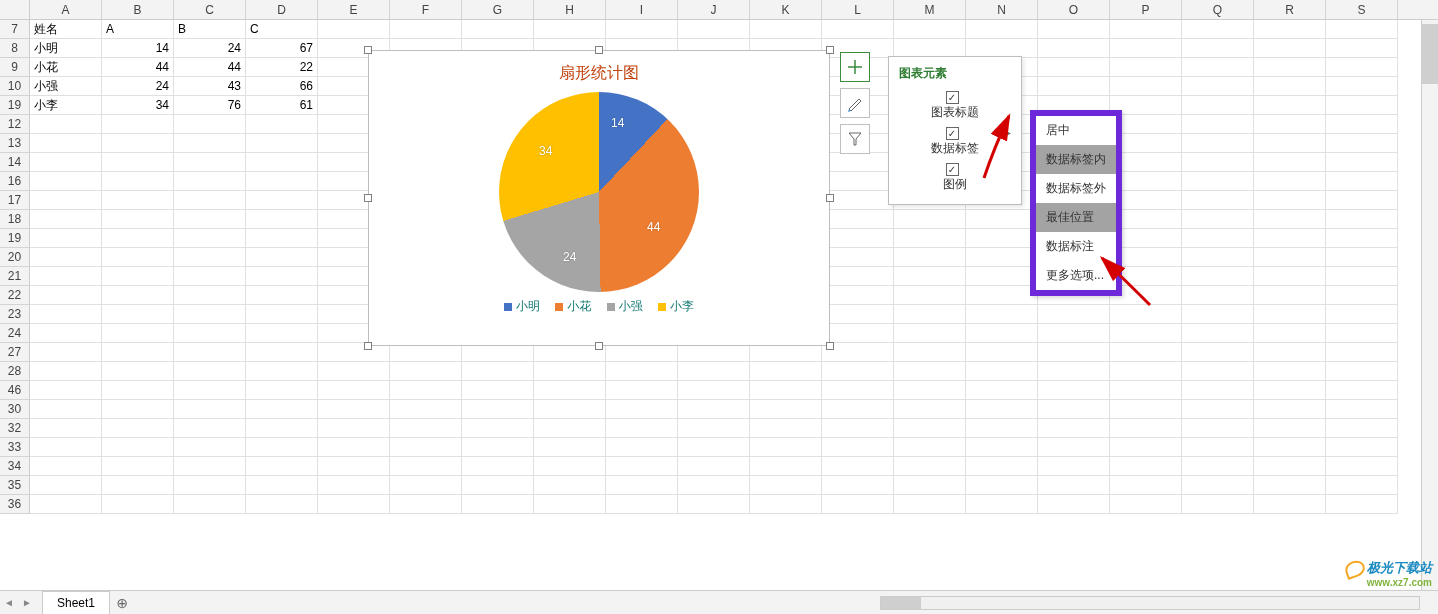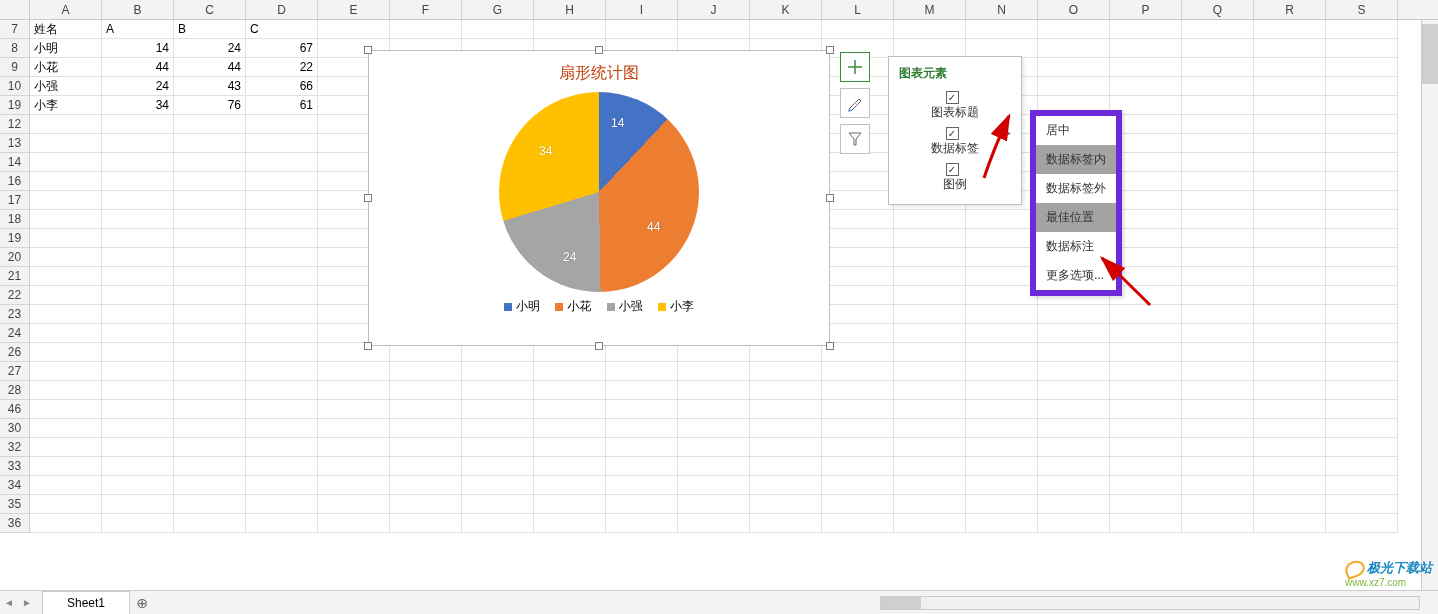--- a/index.html
+++ b/index.html
@@ -25,21 +25,21 @@
 .chart-title { text-align: center; margin-top: 12px; font-size: 16px; color: #c2410c; }
 .pie-wrap { position: relative; width: 200px; height: 200px; margin: 8px auto 0; }
 .pie { width: 200px; height: 200px; border-radius: 50%; background: conic-gradient(
   #4472C4 0deg 43.2deg,
   #ED7D31 43.2deg 179.1deg,
   #A5A5A5 179.1deg 253.2deg,
   #FFC000 253.2deg 360deg
 ); position: relative; }
 .pie::after { content:""; position:absolute; inset:0; border-radius:50%; }
 .dlabel { position:absolute; color:#fff; font-size:12px; text-shadow:0 0 2px rgba(0,0,0,.3);}
-.legend { text-align:center; margin-top:6px; font-size:12px; color:#000000;}
+.legend { text-align:center; margin-top:6px; font-size:12px; color:#0f766e;}
 .lg-item { display:inline-block; margin:0 6px;}
 .lg-sw { display:inline-block; width:8px; height:8px; margin-right:4px; vertical-align:middle;}
 
 
 .side-btns { position:absolute; left:840px; top:52px; }
 .sbtn { width:30px; height:30px; border:1px solid #bfbfbf; margin-bottom:6px; background:#fff; display:flex; align-items:center; justify-content:center; cursor:pointer;}
 .sbtn.active { border:1px solid #3c8a3c; }
 
 
 .pop1 { position:absolute; left:888px; top:56px; width:134px; border:1px solid #bdbdbd; background:#fff; box-shadow:2px 2px 4px rgba(0,0,0,.1); padding:8px 10px;}
@@ -53,29 +53,29 @@
 .pop2 { position:absolute; left:1030px; top:110px; width:92px; border:6px solid #6d28d9; background:#fff; box-shadow:2px 2px 4px rgba(0,0,0,.15);}
 .pop2 .mi { padding:6px 10px; font-size:12px; color:#333; cursor:pointer;}
 .pop2 .mi.sel { background:#a3a3a3;}
 
 
 .red-arrow { position:absolute; pointer-events:none; }
 
 
 .tabs { position:absolute; bottom:0; left:0; right:0; height:24px; background:#f3f3f3; border-top:1px solid #ccc; display:flex; align-items:center;}
 .tab-nav { width:18px; text-align:center; color:#888; font-size:10px; cursor:pointer;}
-.tab { padding:4px 24px; background:#fff; border:1px solid #ccc; border-bottom:none; margin-left:6px; font-size:12px; cursor:pointer;}
+.tab { padding:4px 14px; background:#fff; border:1px solid #ccc; border-bottom:none; margin-left:6px; font-size:12px; cursor:pointer;}
 .tab-add { width:24px; text-align:center; color:#666; cursor:pointer; font-size:14px;}
 .hscroll { position:absolute; right:18px; bottom:4px; width:540px; height:14px; background:#f0f0f0; border:1px solid #ccc;}
 .hscroll-thumb { height:100%; width:40px; background:#cfcfcf;}
 .vscroll { position:absolute; right:0; top:20px; width:17px; bottom:24px; background:#f3f3f3; border-left:1px solid #ccc;}
 .vscroll-thumb { width:100%; height:60px; background:#cfcfcf; margin-top:4px;}
 
 .watermark { position:absolute; right:6px; bottom:26px; font-size:13px; color:#1b8ac0; font-style:italic; font-weight:bold; }
-.watermark .sub { display:block; font-size:10px; color:#7fb53c; font-style:normal; font-weight:normal; }
+.watermark .sub { display:block; font-size:10px; color:#7fb53c; font-style:normal; font-weight:bold; text-align:right;}
 .wm-swirl { display:inline-block; width:20px; height:16px; border:2px solid #f5a623; border-radius:50% 50% 50% 0; transform:rotate(-20deg); margin-right:2px; vertical-align:middle;}
 </style>
 </head>
 <body>
 
 <div class="sheet">
   <div class="col-headers">
     <div class="row-num-spacer"></div>
     <div id="colh-container" style="display: flex;">
         <div class="col-h">A</div>
@@ -447,42 +447,20 @@
         <div class="cell"></div>
         <div class="cell"></div>
         <div class="cell"></div>
         <div class="cell"></div>
         <div class="cell"></div>
         <div class="cell"></div>
         <div class="cell"></div>
       </div>
       <div class="row">
         <div class="row-num">24</div>
-        <div class="cell"></div>
-        <div class="cell"></div>
-        <div class="cell"></div>
-        <div class="cell"></div>
-        <div class="cell"></div>
-        <div class="cell"></div>
-        <div class="cell"></div>
-        <div class="cell"></div>
-        <div class="cell"></div>
-        <div class="cell"></div>
-        <div class="cell"></div>
-        <div class="cell"></div>
-        <div class="cell"></div>
-        <div class="cell"></div>
-        <div class="cell"></div>
-        <div class="cell"></div>
-        <div class="cell"></div>
-        <div class="cell"></div>
-        <div class="cell"></div>
-      </div>
-      <div class="row">
-        <div class="row-num">26</div>
         <div class="cell"></div>
         <div class="cell"></div>
         <div class="cell"></div>
         <div class="cell"></div>
         <div class="cell"></div>
         <div class="cell"></div>
         <div class="cell"></div>
         <div class="cell"></div>
         <div class="cell"></div>
         <div class="cell"></div>

